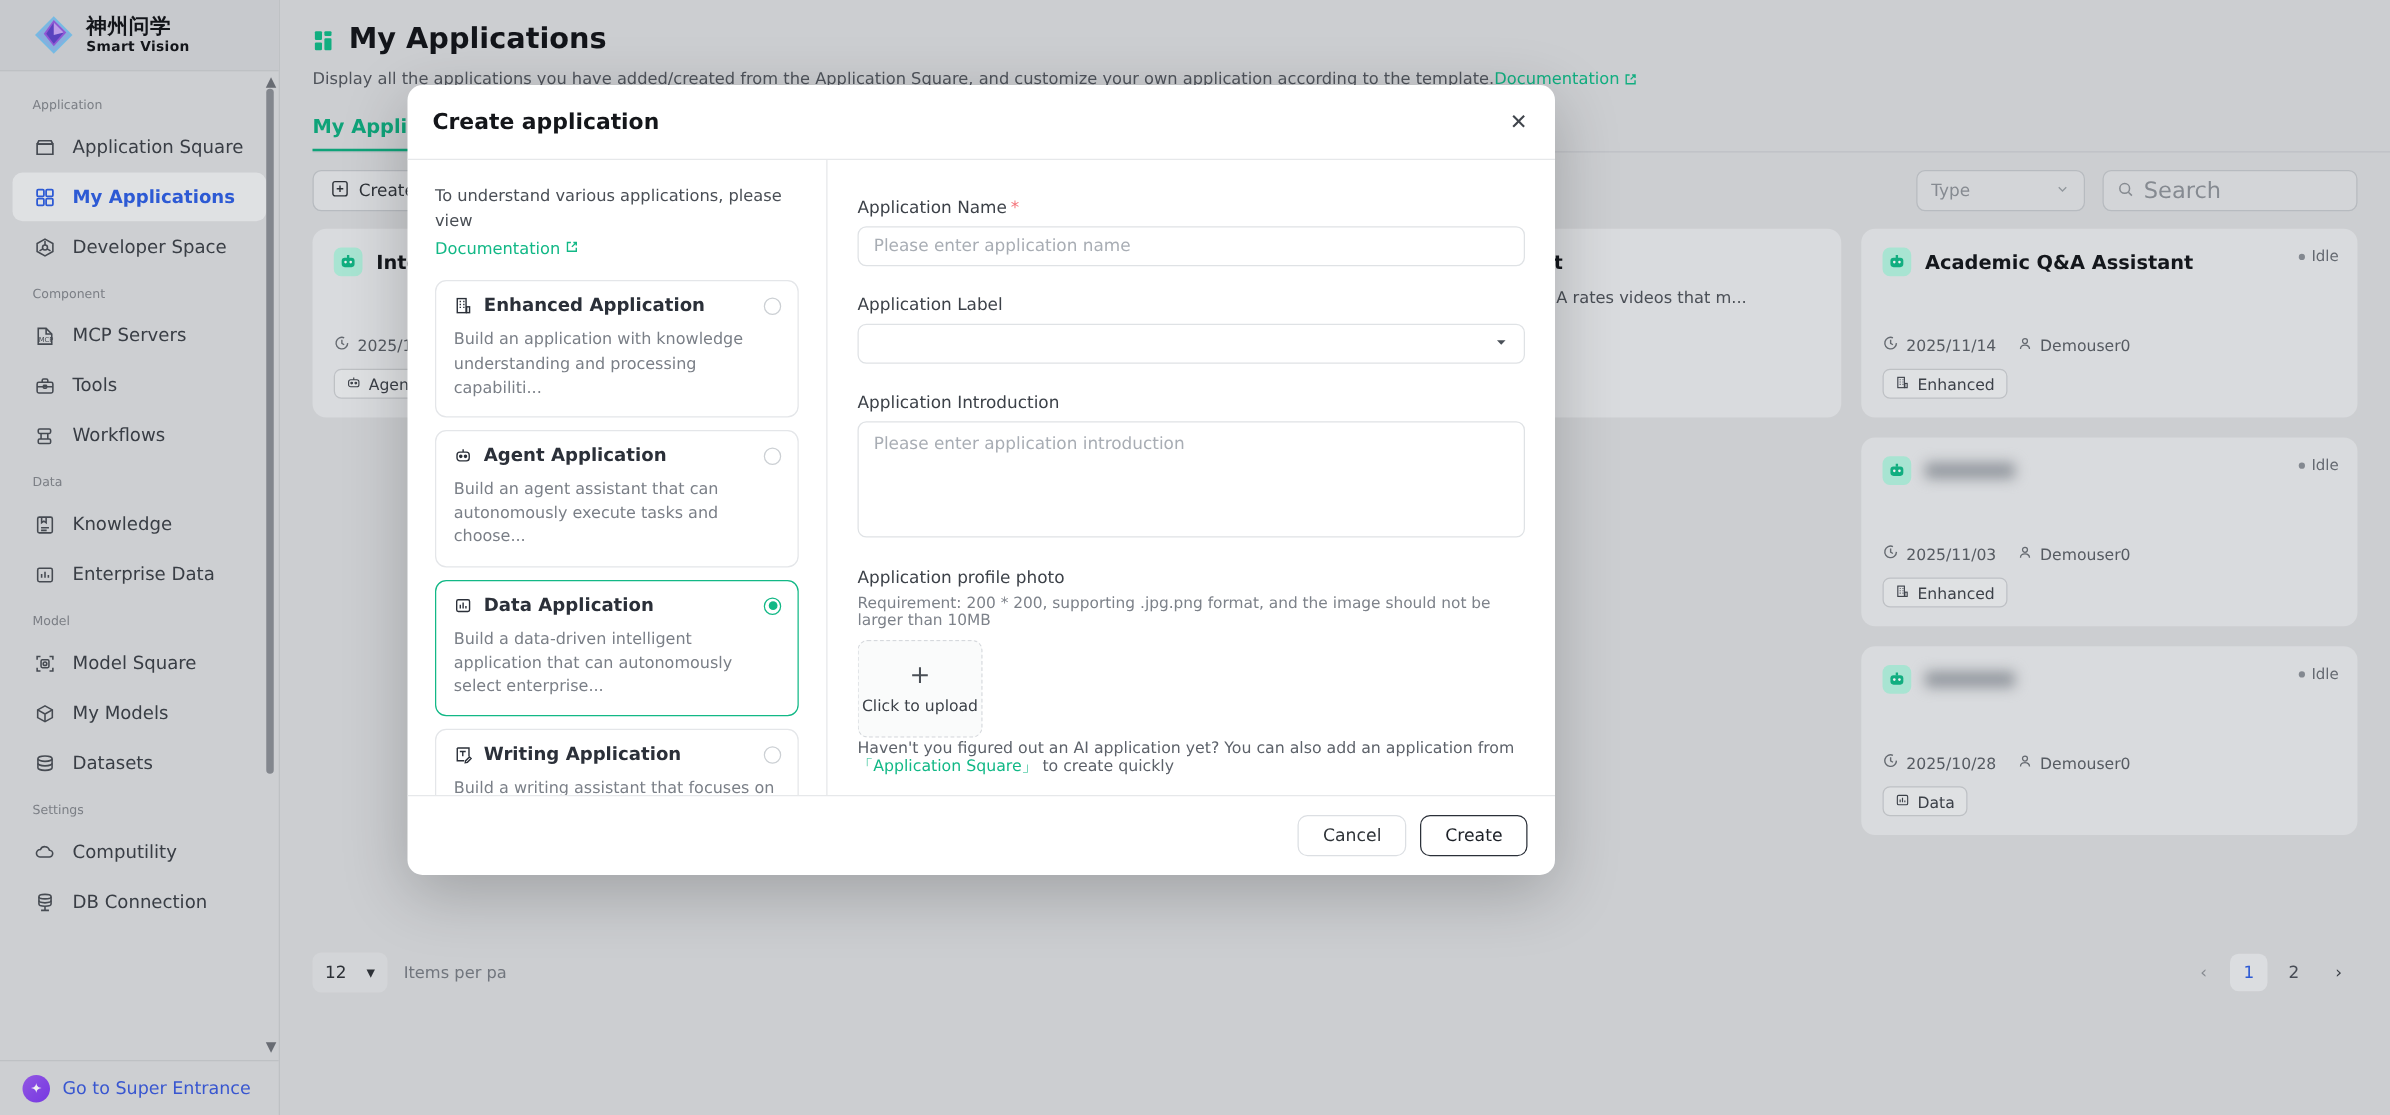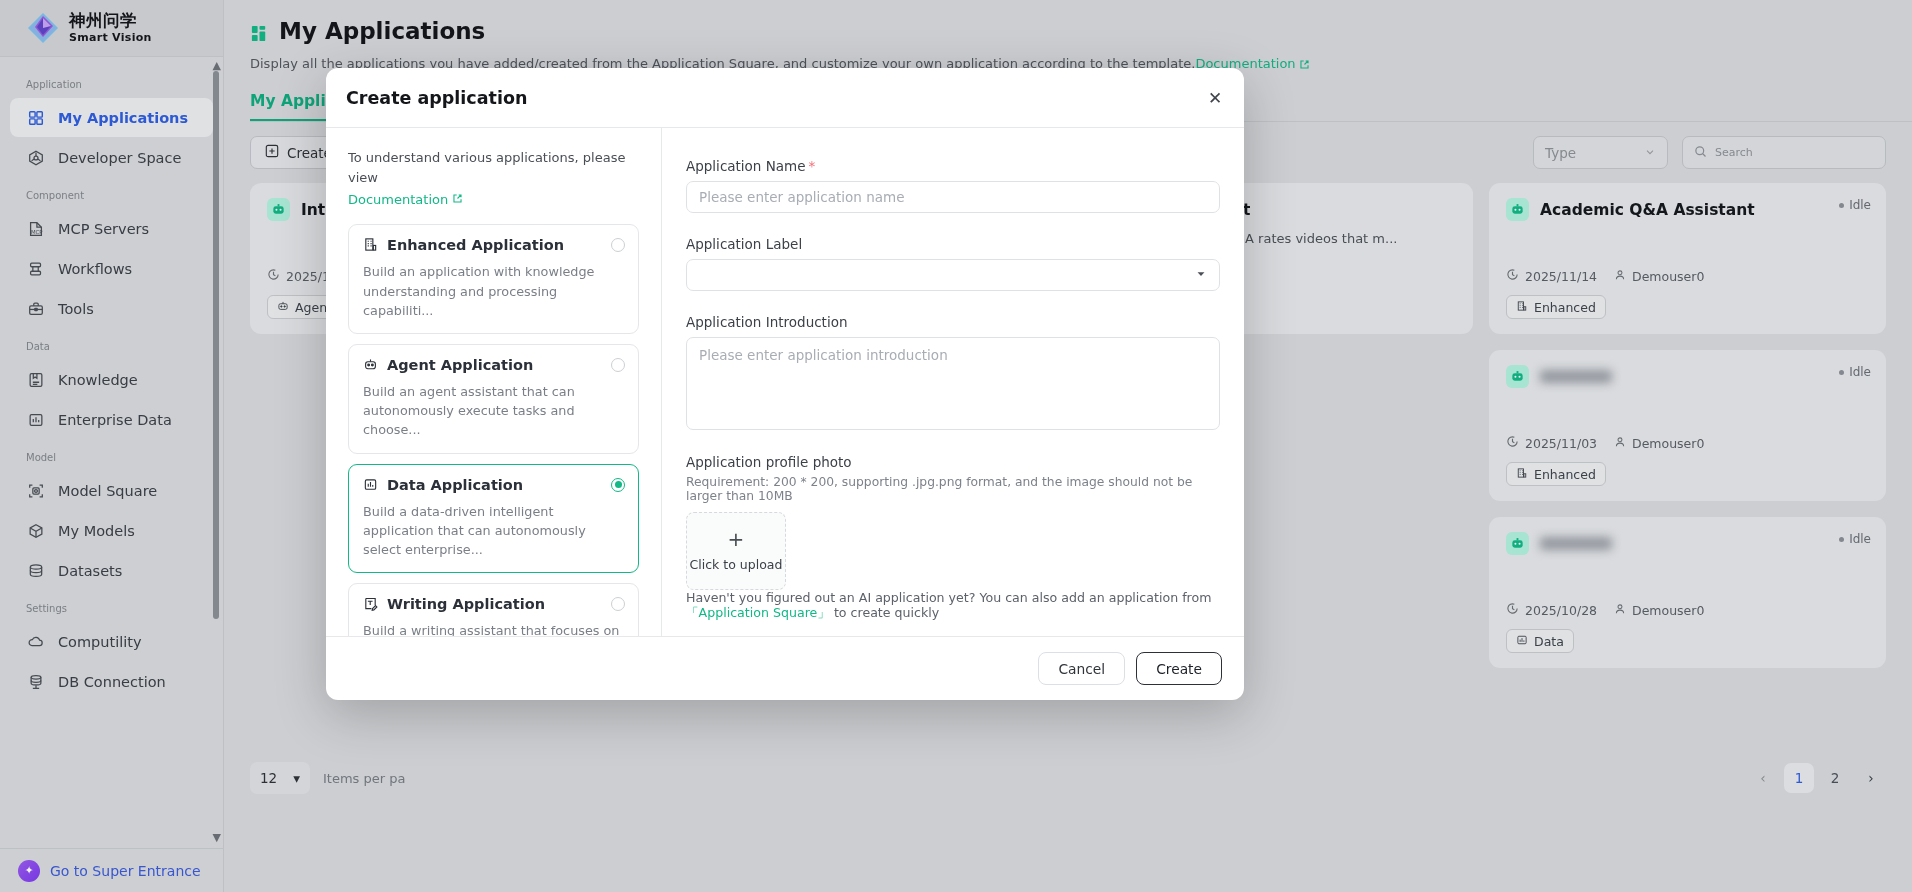--- a/index.html
+++ b/index.html
@@ -70,21 +70,21 @@
     font-size:13.5px; color:#2f3439; cursor:pointer;
   }
   .spacer{ flex:1; }
   .select-box{
     width:135px;height:33px;border:1px solid #c2c6ca;border-radius:7px;background:#e0e2e4;
     display:flex;align-items:center;justify-content:space-between;padding:0 11px;
     font-size:13.5px;color:#8d9298;cursor:pointer;margin-right:14px;
   }
   .search-box{
     width:204px;height:33px;border:1px solid #c2c6ca;border-radius:7px;background:#e0e2e4;
-    display:flex;align-items:center;gap:8px;padding:0 11px;font-size:11px;color:#8d9298;cursor:text;
+    display:flex;align-items:center;gap:8px;padding:0 11px;font-size:18px;color:#8d9298;cursor:text;
   }
 
   .grid{
     margin:14px 26px 0 26px; display:grid; grid-template-columns:repeat(4,1fr);
     gap:16px;
   }
   .card{
     background:#e6e8ea; border-radius:11px; padding:15px 17px; height:151px;
     display:flex; flex-direction:column; position:relative;
   }
@@ -216,20 +216,30 @@
       <div class="brand-en">Smart Vision</div>
     </span>
   </div>
 
   <div class="nav">
     <div class="sb-scroll"></div>
     <div class="sb-arrow" style="top:2px;">▲</div>
     <div class="sb-arrow" style="bottom:4px;">▼</div>
 
     <div class="nav-group">Application</div>
+    <div class="nav-item">
+      <span class="ic">
+          <svg width="18" height="18" viewBox="0 0 20 20" fill="none" stroke="#4a4f56" stroke-width="1.5">
+            <path d="M3 7h14v9H3z"></path>
+            <path d="M3 7l1.5-3h11L17 7"></path>
+            <path d="M3 7h14"></path>
+          </svg>
+        </span>
+      <span>Application Square</span>
+    </div>
     <div class="nav-item active">
       <span class="ic">
           <svg width="18" height="18" viewBox="0 0 20 20" fill="none" stroke="#2f5fe0" stroke-width="1.6">
             <rect x="3" y="3" width="6" height="6" rx="1"></rect>
             <rect x="11" y="3" width="6" height="6" rx="1"></rect>
             <rect x="3" y="11" width="6" height="6" rx="1"></rect>
             <rect x="11" y="11" width="6" height="6" rx="1"></rect>
           </svg>
         </span>
       <span>My Applications</span>
@@ -252,37 +262,37 @@
             <path d="M4 3h7l5 5v9H4z"></path>
             <path d="M11 3v5h5"></path>
             <text x="4.4" y="15.4" font-size="6" fill="#4a4f56" stroke="none" font-family="DejaVu Sans">MCP</text>
           </svg>
         </span>
       <span>MCP Servers</span>
     </div>
     <div class="nav-item">
       <span class="ic">
           <svg width="18" height="18" viewBox="0 0 20 20" fill="none" stroke="#4a4f56" stroke-width="1.4">
-            <rect x="4" y="3.5" width="11" height="4" rx="1.2"></rect>
-            <rect x="4" y="12.5" width="11" height="4" rx="1.2"></rect>
-            <path d="M6.5 7.5v5M12.5 7.5v5"></path>
-          </svg>
-        </span>
-      <span>Workflows</span>
-    </div>
-    <div class="nav-item">
-      <span class="ic">
-          <svg width="18" height="18" viewBox="0 0 20 20" fill="none" stroke="#4a4f56" stroke-width="1.4">
             <rect x="3" y="6.5" width="14" height="9.5" rx="1.5"></rect>
             <path d="M7.5 6.5V4.8A1.3 1.3 0 0 1 8.8 3.5h2.4a1.3 1.3 0 0 1 1.3 1.3v1.7"></path>
             <path d="M3 10.5h14"></path>
             <rect x="8.6" y="9.2" width="2.8" height="2.6" rx=".6"></rect>
           </svg>
         </span>
       <span>Tools</span>
+    </div>
+    <div class="nav-item">
+      <span class="ic">
+          <svg width="18" height="18" viewBox="0 0 20 20" fill="none" stroke="#4a4f56" stroke-width="1.4">
+            <rect x="4" y="3.5" width="11" height="4" rx="1.2"></rect>
+            <rect x="4" y="12.5" width="11" height="4" rx="1.2"></rect>
+            <path d="M6.5 7.5v5M12.5 7.5v5"></path>
+          </svg>
+        </span>
+      <span>Workflows</span>
     </div>
 
     <div class="nav-group">Data</div>
     <div class="nav-item">
       <span class="ic">
           <svg width="18" height="18" viewBox="0 0 20 20" fill="none" stroke="#4a4f56" stroke-width="1.4">
             <rect x="3.5" y="3" width="13" height="14" rx="1.5"></rect>
             <path d="M7 3v5l2-1.4L11 8V3"></path>
             <path d="M6.5 12.5h7M6.5 14.8h5"></path>
           </svg>

